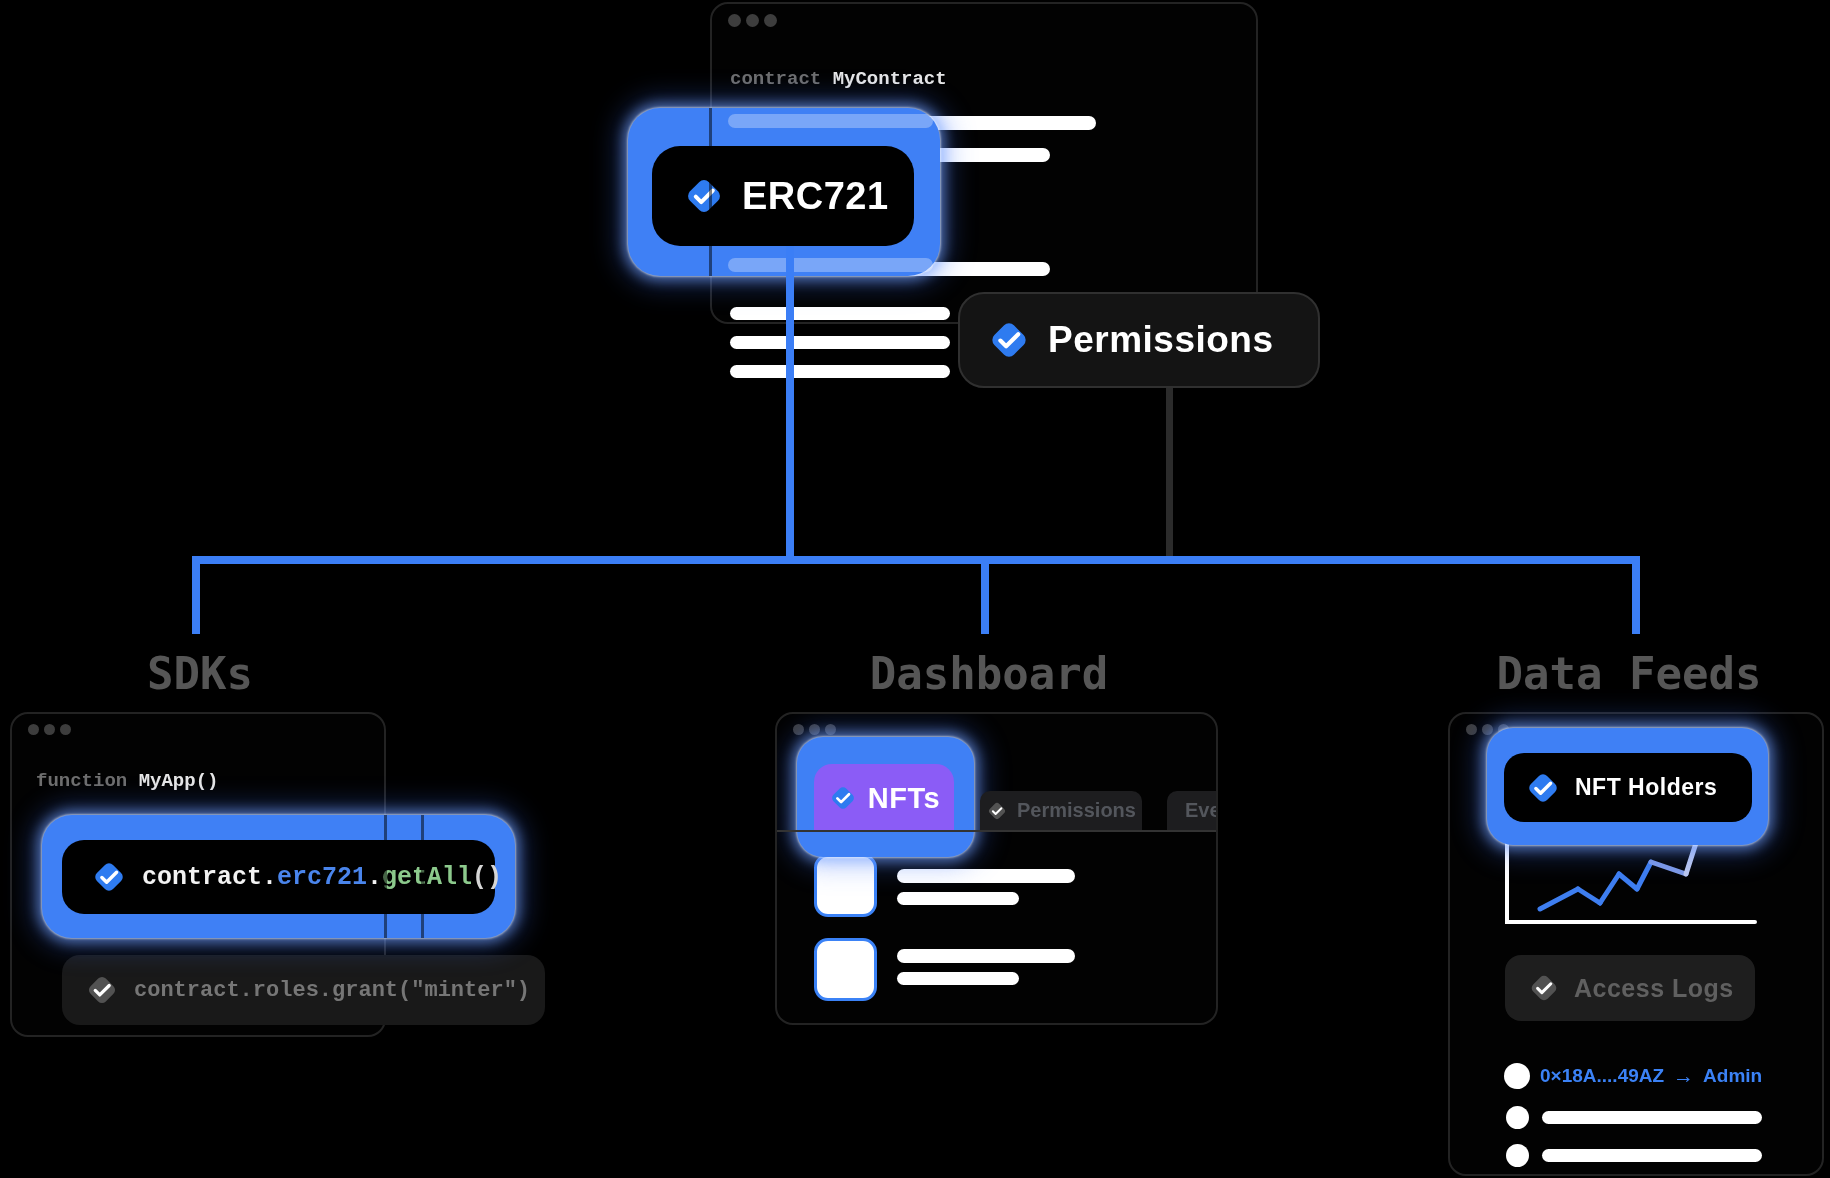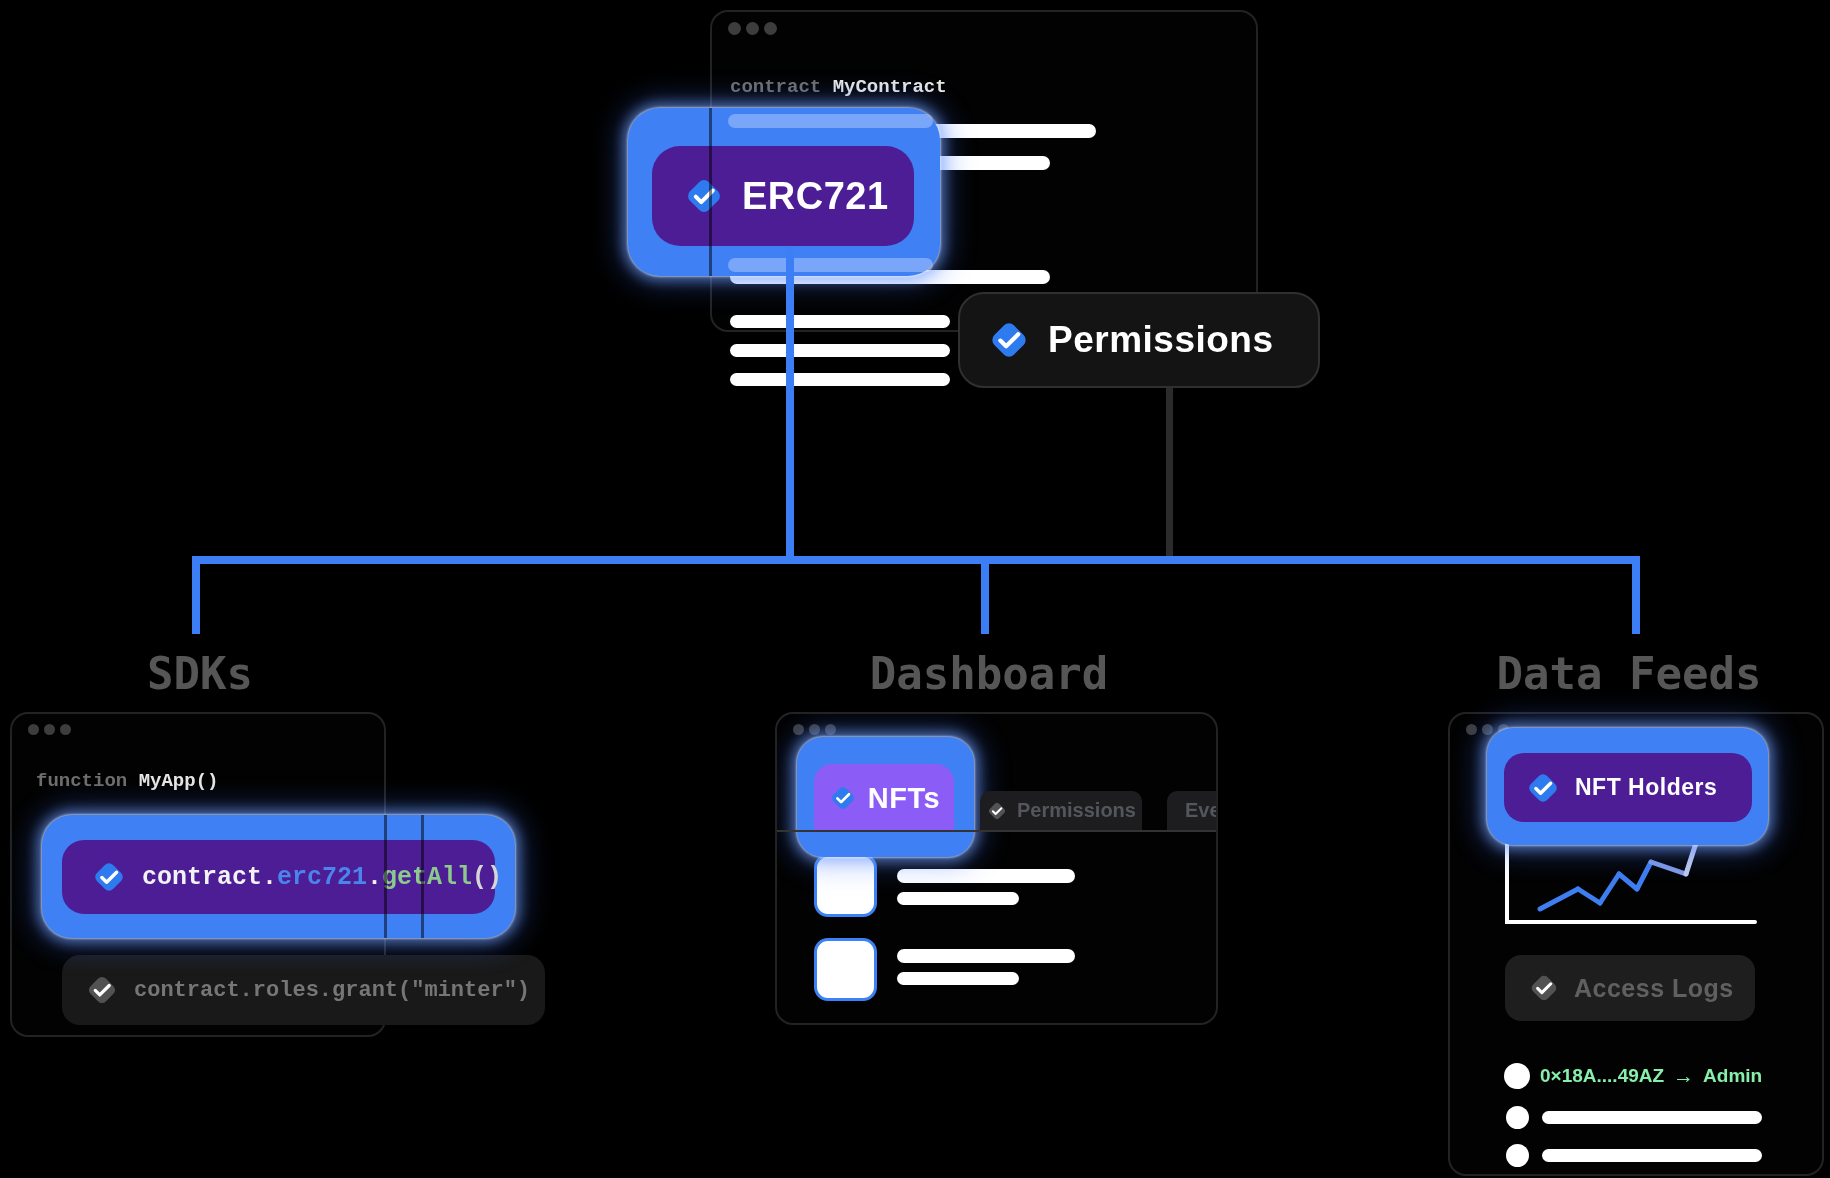--- a/index.html
+++ b/index.html
@@ -2,21 +2,21 @@
 <html style="--accent: #3B7EF6; --glow: #3F80F5; --codeblue: #4A85EC; --codegreen: #8CC98C;"><head>
 <meta charset="utf-8">
 <style>
   html,body{margin:0;padding:0;background:#000;}
   .stage{position:relative;width:1830px;height:1178px;background:#000;overflow:hidden;
          font-family:"Liberation Sans",sans-serif;}
   .stage *{box-sizing:border-box;}
 
   
   .win{position:absolute;background:#020202;border:2px solid #232323;border-radius:18px;}
-  #w-contract{left:710px;top:10px;width:548px;height:322px;}
+  #w-contract{left:710px;top:2px;width:548px;height:322px;}
   #w-sdk{left:10px;top:712px;width:376px;height:325px;}
   #w-dash{left:775px;top:712px;width:443px;height:313px;overflow:hidden;}
   #w-feeds{left:1448px;top:712px;width:376px;height:464px;}
 
   .dots{position:absolute;left:16px;top:10px;display:flex;gap:5px;}
   .dot{width:13px;height:13px;border-radius:50%;background:#3d3d3d;}
   .dots.sm .dot{width:11px;height:11px;}
 
   .codeline{position:absolute;font-family:"Liberation Mono",monospace;font-weight:bold;
             font-size:19px;white-space:pre;}
@@ -29,21 +29,21 @@
   #sk2{left:18px;top:144px;width:320px;height:14px;}
   #sk3{left:18px;top:258px;width:320px;height:14px;}
   #sk4{left:18px;top:303px;width:220px;height:13px;}
   #sk5{left:18px;top:332px;width:220px;height:13px;}
   #sk6{left:18px;top:361px;width:220px;height:13px;}
 
   
   .glow{position:absolute;background:var(--glow,#3F80F5);border-radius:32px;z-index:6;
         box-shadow:0 0 2px 1px rgba(255,255,255,.5),0 0 12px 5px rgba(120,165,255,.55),
                    0 0 26px 12px rgba(70,120,250,.28);}
-  .pill{position:absolute;background:#4c1d95;display:flex;align-items:center;}
+  .pill{position:absolute;background:#000000;display:flex;align-items:center;}
   .see{position:absolute;background:rgba(255,255,255,.3);border-radius:7px;height:14px;}
 
   #g-erc721{left:628px;top:108px;width:312px;height:168px;}
   #g-erc721 .see.a{left:100px;top:6px;width:205px;}
   #g-erc721 .see.b{left:100px;top:150px;width:205px;}
   #g-erc721 .pill{left:24px;top:38px;width:262px;height:100px;border-radius:28px;
                   gap:16px;padding-left:30px;}
   .blabel{color:#fff;font-weight:800;letter-spacing:.5px;}
   #g-erc721 .blabel{font-size:38px;}
 
@@ -111,21 +111,21 @@
   #g-holders .blabel{font-size:23px;}
   #sparkline{position:absolute;left:1503px;top:838px;z-index:4;}
   #b-access{position:absolute;left:1505px;top:955px;width:250px;height:66px;border-radius:16px;
             background:#1e1e1e;display:flex;align-items:center;gap:13px;padding-left:22px;}
   #b-access .blabel{color:#606060;font-size:25px;}
   .lcirc{position:absolute;background:#fff;border-radius:50%;}
   #r1c{left:1504px;top:1063px;width:26px;height:26px;}
   #r2c{left:1506px;top:1106px;width:23px;height:23px;}
   #r3c{left:1506px;top:1144px;width:23px;height:23px;}
   #logtext{position:absolute;left:1540px;top:1063px;height:26px;display:flex;align-items:center;
-           color:#86efac;font-weight:800;font-size:19px;}
+           color:#3b82f6;font-weight:800;font-size:19px;}
   #logtext .arr{font-size:21px;margin:0 9px;}
   #rb2{left:1542px;top:1111px;width:220px;height:13px;}
   #rb3{left:1542px;top:1149px;width:220px;height:13px;}
   .wbar{position:absolute;background:#fff;border-radius:7px;}
 
   .diamond{display:inline-flex;line-height:0;}
 </style>
 </head>
 <body>
 

